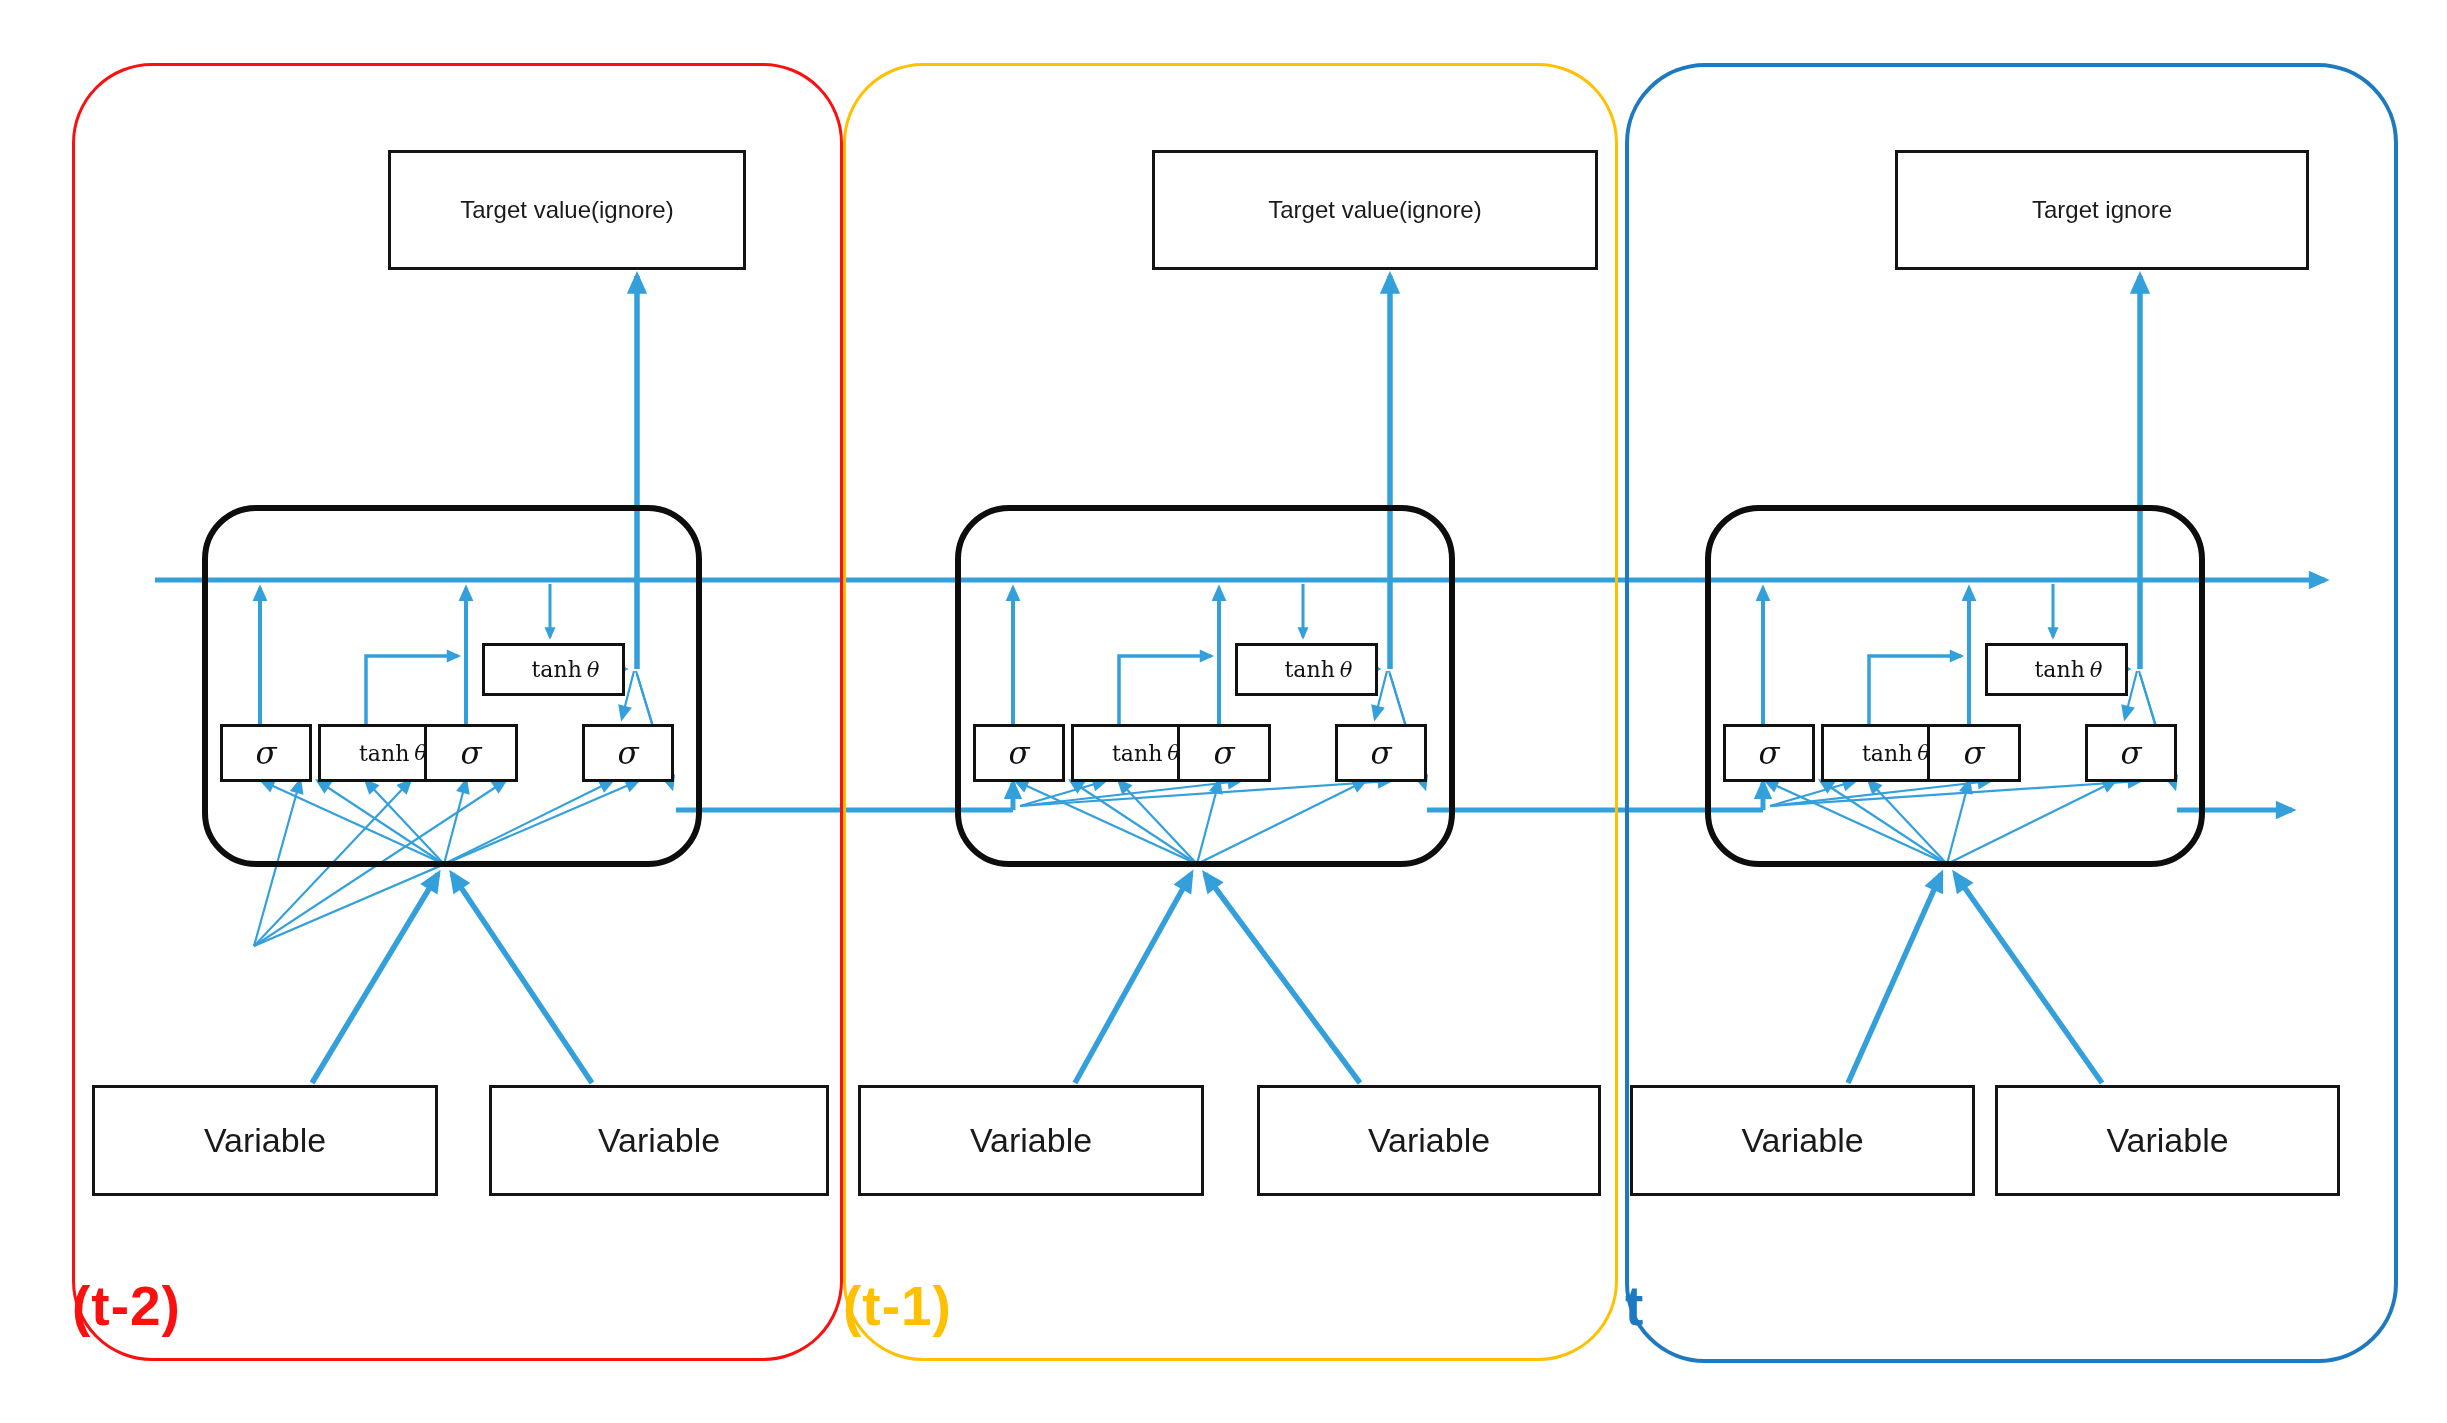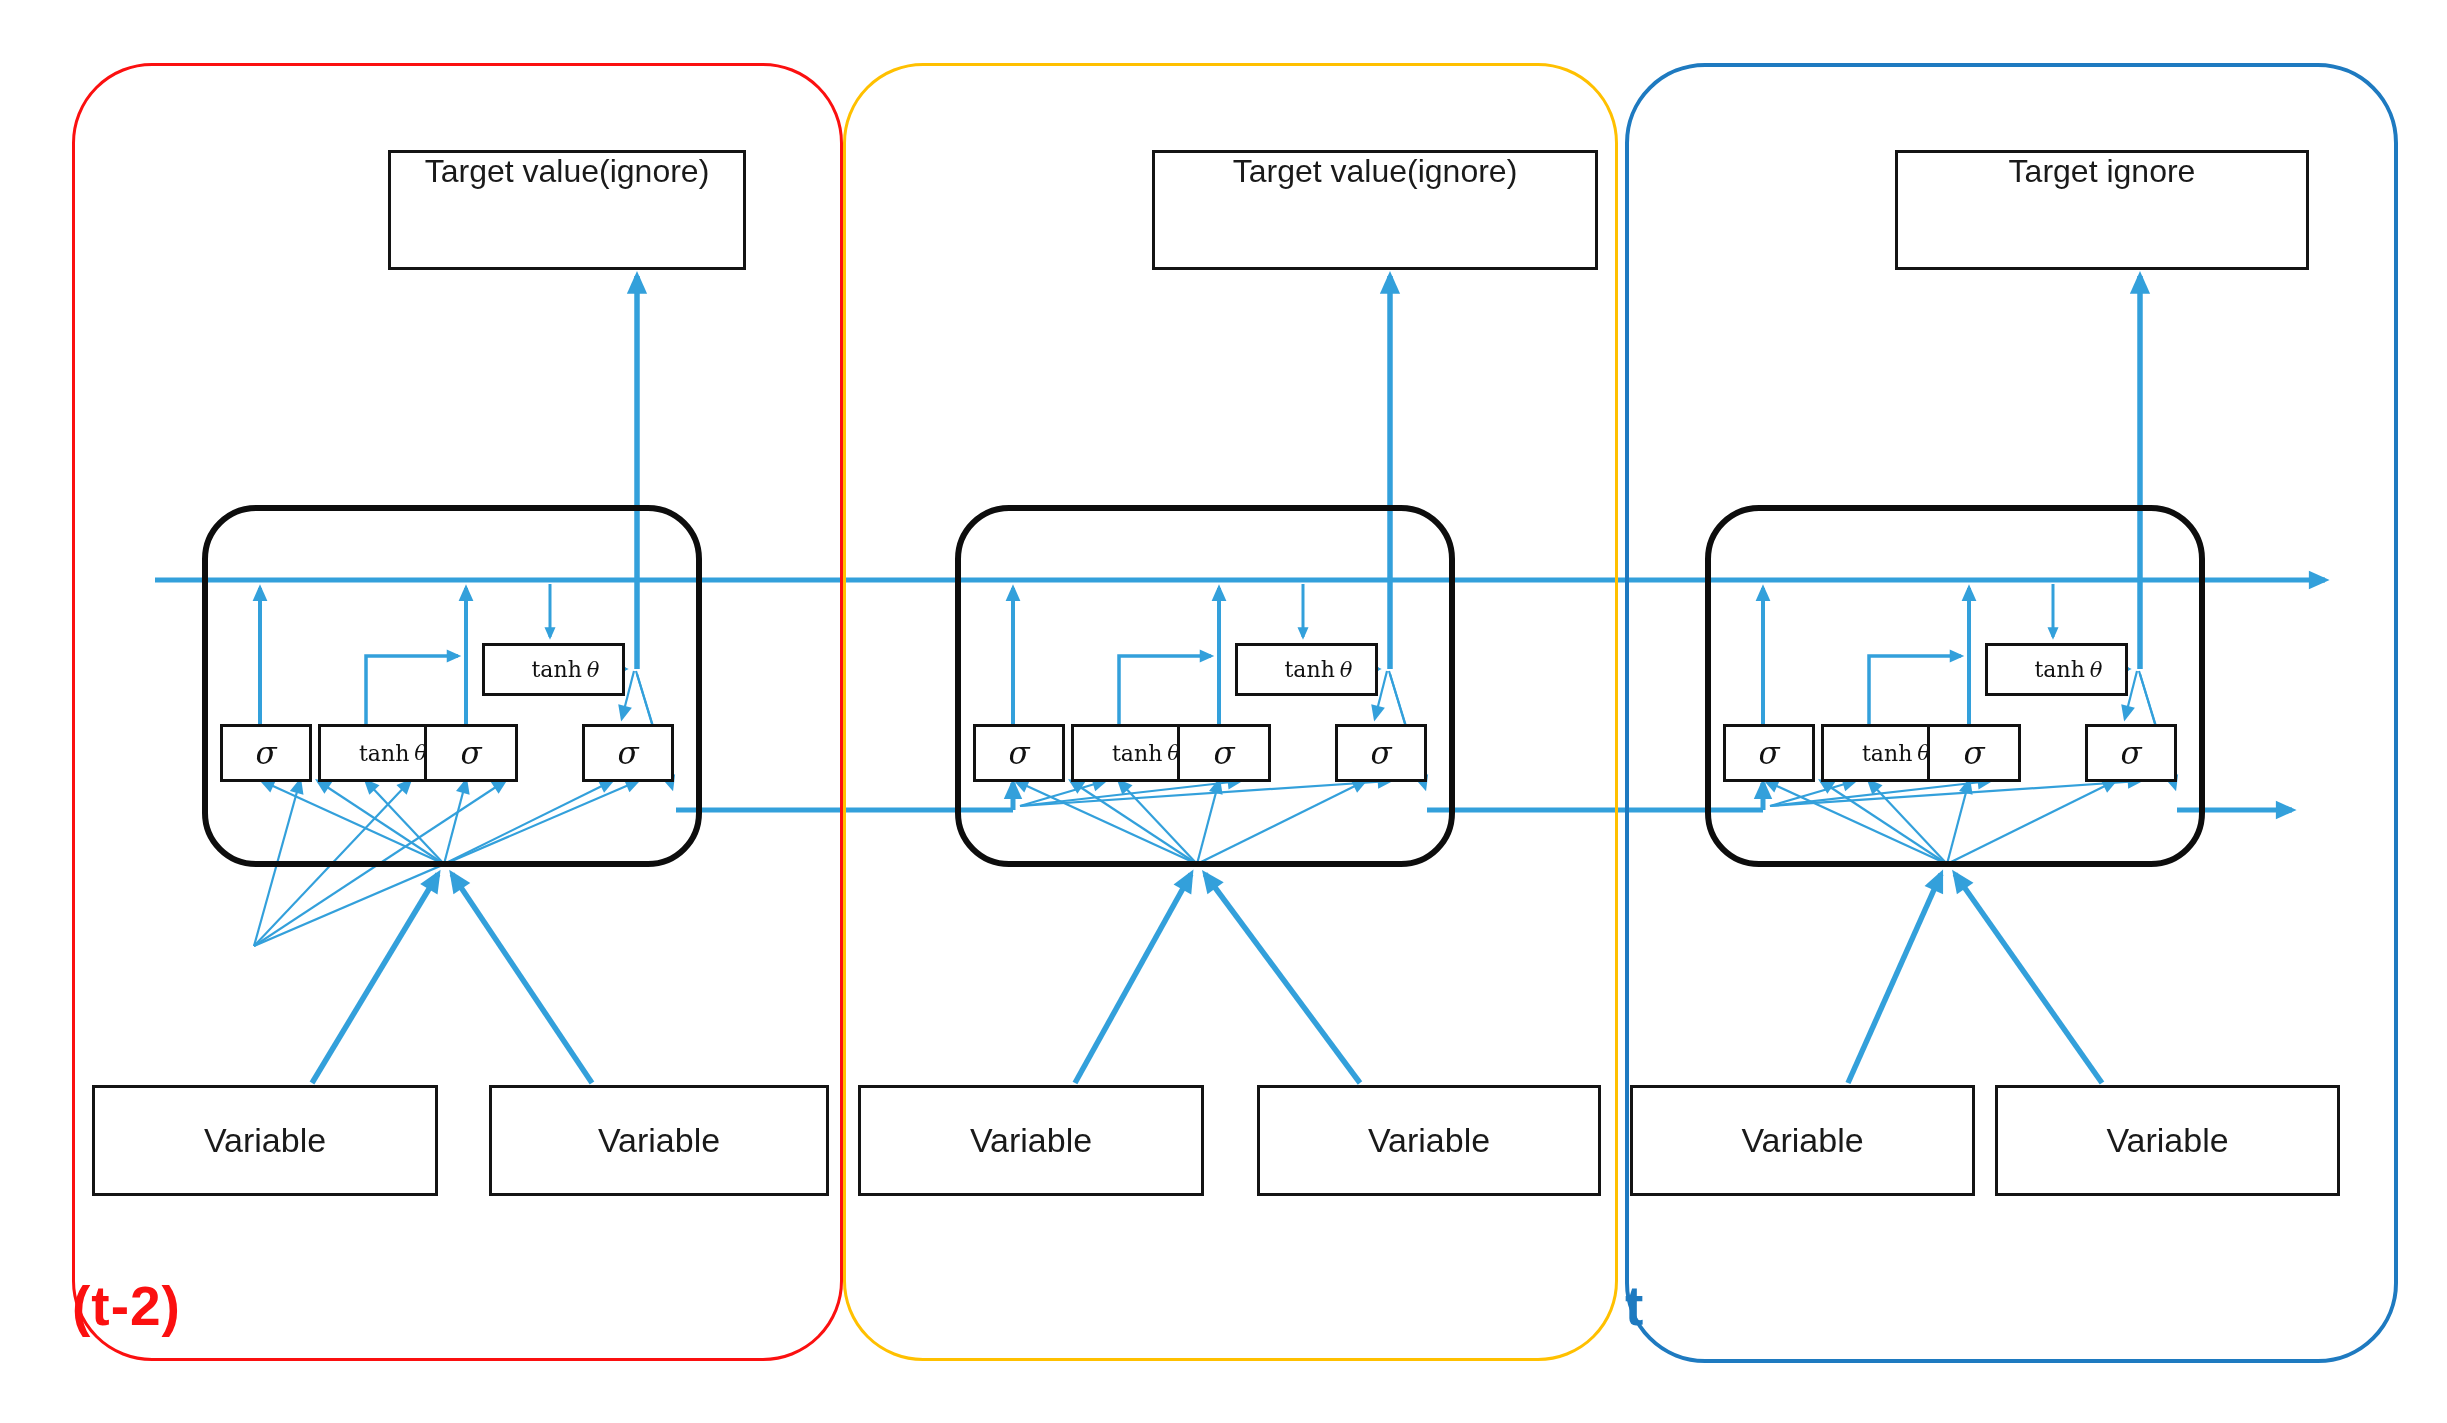--- a/index.html
+++ b/index.html
@@ -7,21 +7,21 @@
     position:relative;width:2447px;height:1423px;background:#ffffff;overflow:hidden;
     font-family:"Liberation Sans",sans-serif;
   }
   #wires{position:absolute;left:0;top:0;width:2447px;height:1423px;}
   .panel{position:absolute;top:63px;height:1292px;border-radius:80px;background:transparent;}
   .panel.red{border:3px solid #fb1010;}
   .panel.gold{border:3px solid #ffc000;}
   .panel.blue{border:4px solid #1e7ac0;}
   .cell{position:absolute;top:505px;width:488px;height:350px;border:6px solid #0d0d0d;border-radius:54px;background:transparent;}
   .tbox{position:absolute;top:150px;height:114px;border:3px solid #141414;background:#fff;
-        display:flex;justify-content:center;font-size:32px;color:#1a1a1a;}
+        display:flex;align-items:center;justify-content:center;font-size:24px;color:#1a1a1a;}
   .vbox{position:absolute;top:1085px;height:105px;border:3px solid #141414;background:#fff;
         display:flex;align-items:center;justify-content:center;font-size:34px;color:#1a1a1a;}
   .gate{position:absolute;border:3px solid #111;background:#fff;display:flex;align-items:center;
         justify-content:center;font-family:"DejaVu Serif",serif;color:#111;}
   .grow{top:724px;height:52px;}
   .sigma{font-size:31px;font-style:italic;}
   .tanh{font-size:22px;padding-left:24px;}
   .tanh .theta{font-style:italic;margin-left:5px;font-size:21px;}
   .toptanh{top:643px;height:47px;}
   .time-label{position:absolute;top:1266px;height:80px;display:flex;align-items:center;
@@ -193,20 +193,23 @@
   <div class="gate toptanh tanh" style="left:1235px;width:113px;">
       <span>tanh</span>
       <span class="theta">θ</span>
     </div>
   <div class="vbox" style="left:858px;width:340px;">
       <span>Variable</span>
     </div>
   <div class="vbox" style="left:1257px;width:338px;">
       <span>Variable</span>
     </div>
+  <div class="time-label gold" style="left:843px;width:769px;">
+      <span>(t-1)</span>
+    </div>
 
   <div class="panel blue" style="left:1625px;width:765px;"></div>
   <div class="tbox" style="left:1895px;width:408px;">
     <span>Target ignore</span>
   </div>
   <div class="cell" style="left:1705px;"></div>
   <div class="gate grow sigma" style="left:1723px;width:86px;">
       <span>σ</span>
     </div>
   <div class="gate grow tanh" style="left:1821px;width:96px;">

